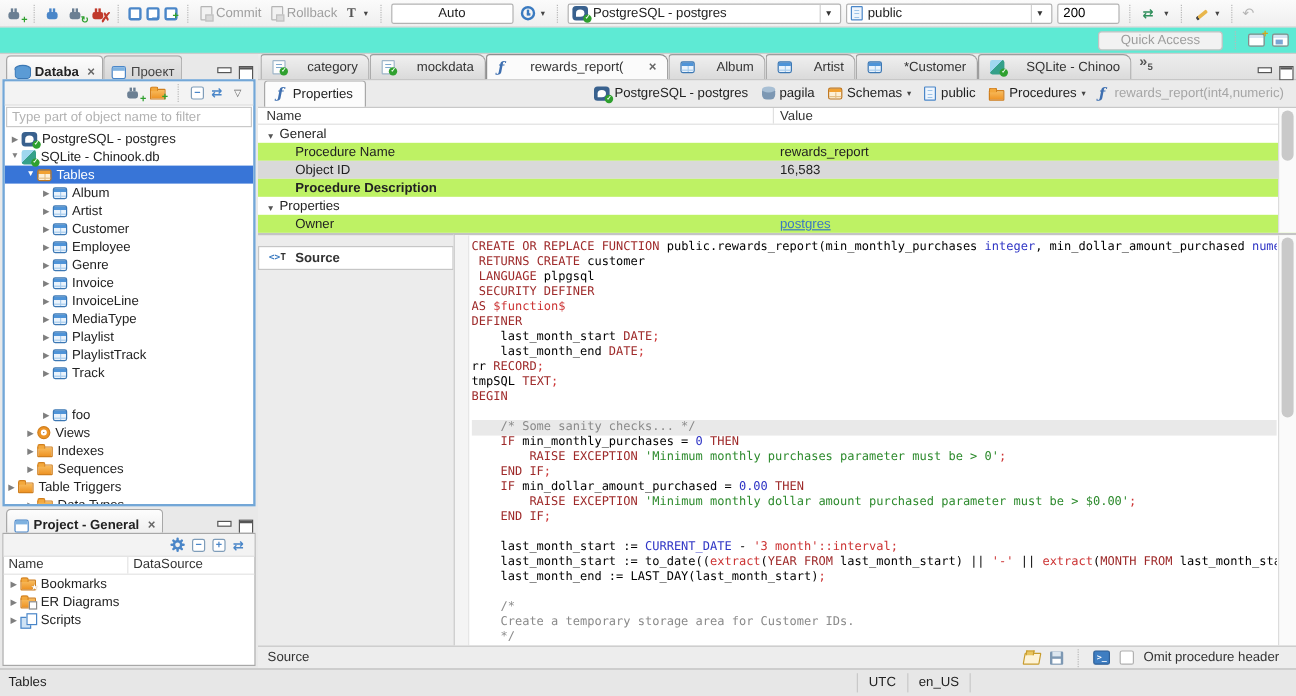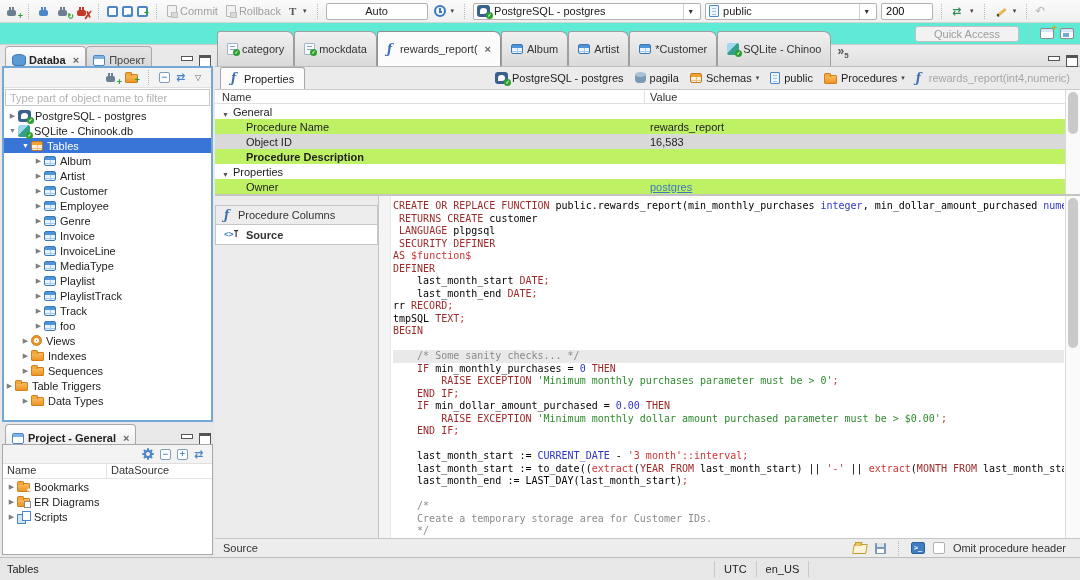--- a/index.html
+++ b/index.html
@@ -130,21 +130,21 @@
   .trowi.sel .arr{color:#fff}
   .proj-body{position:absolute;left:0;right:0;top:21px;bottom:0;border:1px solid #a8a8a8;background:#fff;display:flex;flex-direction:column}
   .proj-tools{height:19px;background:#f3f3f3;border-bottom:1px solid #e0e0e0;display:flex;align-items:center;justify-content:flex-end;gap:6px;padding:0 5px}
   .proj-cols{height:15px;display:flex;border-bottom:1px solid #e4e4e4;color:#333}
   .proj-cols span:first-child{width:104px;padding-left:4px;border-right:1px solid #e4e4e4}
   .proj-cols span:last-child{padding-left:4px}
 
   
   .main{position:absolute;left:215px;right:0;top:45px;bottom:23px;background:#ececec}
   .etabs{position:absolute;left:0;right:0;top:0;height:22px;background:linear-gradient(#ededed,#e0e0e0);border-bottom:1px solid #bdbdbd;display:flex;align-items:flex-end;padding-left:2px}
-  .etab{display:flex;align-items:center;gap:4px;height:35px;padding:0 9px;border:1px solid #9e9e9e;border-bottom:none;border-radius:3px 7px 0 0;background:linear-gradient(#f0f0f0,#dadada);white-space:nowrap;color:#333}
+  .etab{display:flex;align-items:center;gap:18px;height:21px;padding:0 9px;border:1px solid #9e9e9e;border-bottom:none;border-radius:3px 7px 0 0;background:linear-gradient(#f0f0f0,#dadada);white-space:nowrap;color:#333}
   .etab.active{background:#fbfbfb;border-color:#8f8f8f}
   .overflow{font:700 12px/21px "Liberation Sans",sans-serif;color:#555;padding:0 6px}
   .overflow sub{font-size:8px}
   .subrow{position:absolute;left:0;right:0;top:22px;height:23px;background:#ebebeb;border-bottom:1px solid #c8c8c8;display:flex;align-items:flex-end}
   .subtab{display:flex;align-items:center;gap:4px;height:22px;padding:0 10px;margin-left:5px;border:1px solid #a8a8a8;border-bottom:none;border-radius:3px 3px 0 0;background:#fcfcfc;color:#222}
   .bc{margin-left:auto;display:flex;align-items:center;gap:11px;padding-right:10px;align-self:center}
   .bcrumb{display:flex;align-items:center;gap:4px;white-space:nowrap}
   .bcrumb .bcaret{font-size:7px;color:#444}
   .bcrumb.muted .lbl{color:#a6a6a6}
   .grid{position:absolute;left:0;right:0;top:45px;height:105px;background:#fff;border-bottom:1px solid #c4c4c4}
@@ -356,21 +356,21 @@
           <div class="trowi" style="padding-left: 29px;">
             <span class="arr">▶</span>
             <span class="ic i-table"></span>
             <span class="lbl">PlaylistTrack</span>
           </div>
           <div class="trowi" style="padding-left: 29px;">
             <span class="arr">▶</span>
             <span class="ic i-table"></span>
             <span class="lbl">Track</span>
           </div>
-          <div class="trowi" style="padding-left: 29px;">
+          <div class="trowi" style="padding-left: 29px; margin-top: 20px;">
             <span class="arr">▶</span>
             <span class="ic i-table"></span>
             <span class="lbl">foo</span>
           </div>
           <div class="trowi" style="padding-left: 16px;">
             <span class="arr">▶</span>
             <span class="ic i-eye"></span>
             <span class="lbl">Views</span>
           </div>
           <div class="trowi" style="padding-left: 16px;">
@@ -565,24 +565,20 @@
           </div>
         </div>
       <div class="vscroll">
           <div class="thumb" style="top:2px;height:42px"></div>
         </div>
     </div>
 
     <div class="split">
       <div class="sidecol">
         <div id="side-tabs">
-            <div class="stab">
-              <span class="ic i-f"></span>
-              <span class="lbl">Procedure Columns</span>
-            </div>
             <div class="stab active">
               <span class="ic i-src"></span>
               <span class="lbl">Source</span>
             </div>
           </div>
       </div>
       <div class="srcwrap">
         <div class="gutter"></div>
         <div id="code">
             <div class="cline"><span class="c-k">CREATE OR REPLACE FUNCTION</span><span class="c-p"> public.rewards_report(min_monthly_purchases </span><span class="c-b">integer</span><span class="c-p">, min_dollar_amount_purchased </span><span class="c-b">numeric</span></div>

